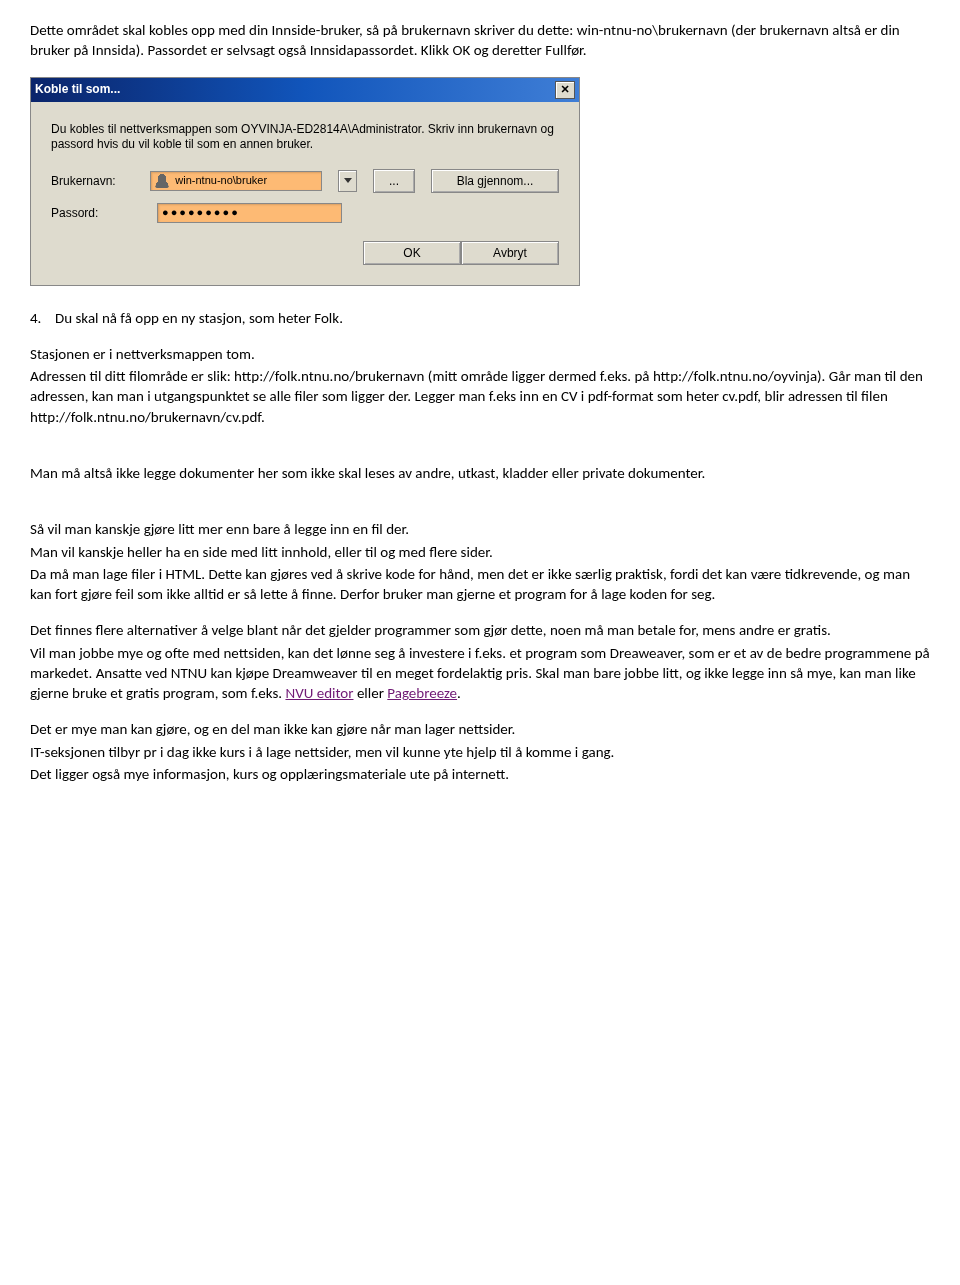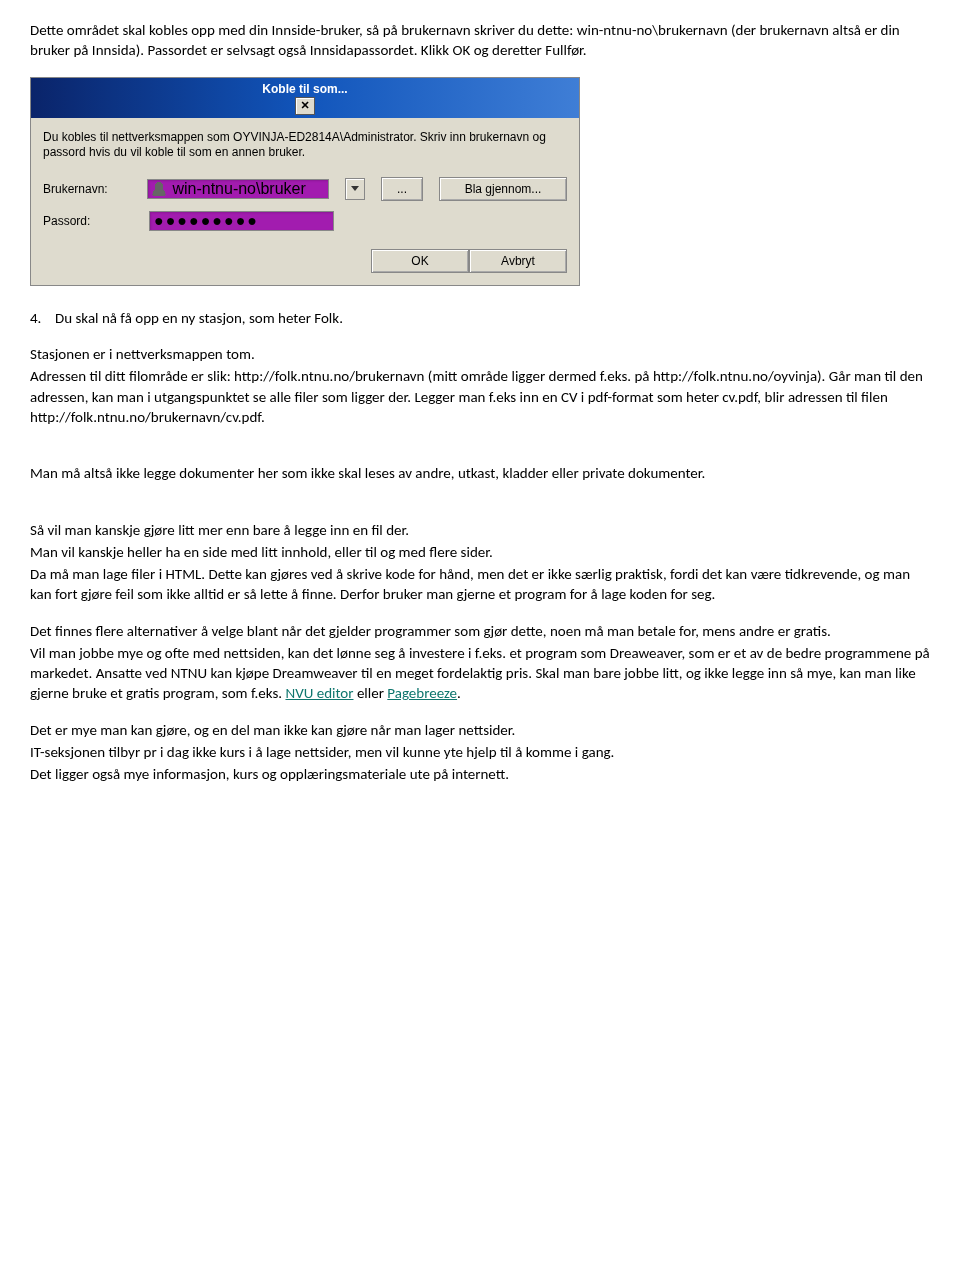--- a/index.html
+++ b/index.html
@@ -10,68 +10,67 @@
     line-height: 1.35;
     color: #000;
     background: #fff;
     width: 960px;
     box-sizing: border-box;
   }
   p { margin: 0 0 2px 0; }
   .block { margin-bottom: 16px; }
   .bold { font-weight: normal; margin-top: 36px; }
   .bolditalic { font-weight: bold; font-style: italic; }
-  a.link { color: #0f766e; text-decoration: underline; }
+  a.link { color: #701a75; text-decoration: underline; }
 
   
   .dialog {
     width: 548px;
     background: #dedbce;
     border: 1px solid #888;
     margin: 8px 0 22px 0;
     font-family: Tahoma, Arial, sans-serif;
     font-size: 12px;
     color: #000;
   }
   .dialog-titlebar {
     display: flex;
     align-items: center;
     justify-content: space-between;
     background: linear-gradient(to right, #0a246a, #1155bb, #3f7ed6);
     color: #fff;
     font-weight: bold;
     padding: 3px 4px;
-    flex-direction: column;
   }
   .dialog-titlebar .close-btn {
     width: 18px; height: 16px;
     background: #dedbce;
     border: 1px solid #555;
     color: #000;
     font-size: 11px;
     display: flex; align-items: center; justify-content: center;
     box-shadow: inset 1px 1px 0 #fff;
   }
   .dialog-body {
-    padding: 12px;
+    padding: 20px;
   }
   .dialog-text { margin-bottom: 16px; line-height: 1.3; }
   .form-row {
     display: flex;
     align-items: center;
     margin: 10px 0;
     gap: 16px;
   }
   .form-label { width: 90px; }
   .field-input {
-    background: #a21caf;
+    background: #fdba74;
     border: 1px solid #888;
     box-shadow: inset 1px 1px 2px rgba(0,0,0,0.15);
     height: 20px;
-    font-size: 16px;
+    font-size: 11px;
     display: flex;
     align-items: center;
     padding: 0 4px;
     box-sizing: border-box;
   }
   .username-field {
     width: 185px;
     display: flex;
     align-items: center;
     gap: 6px;

